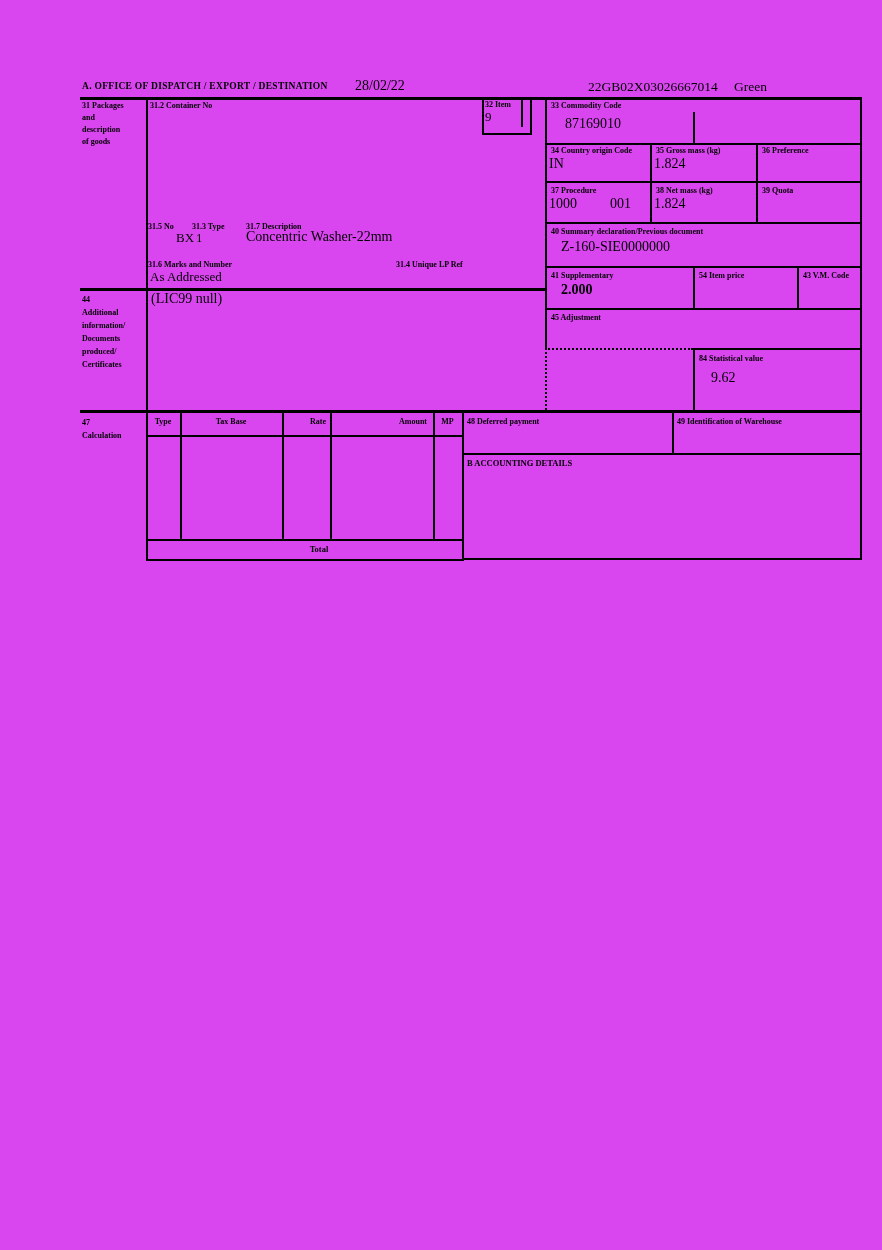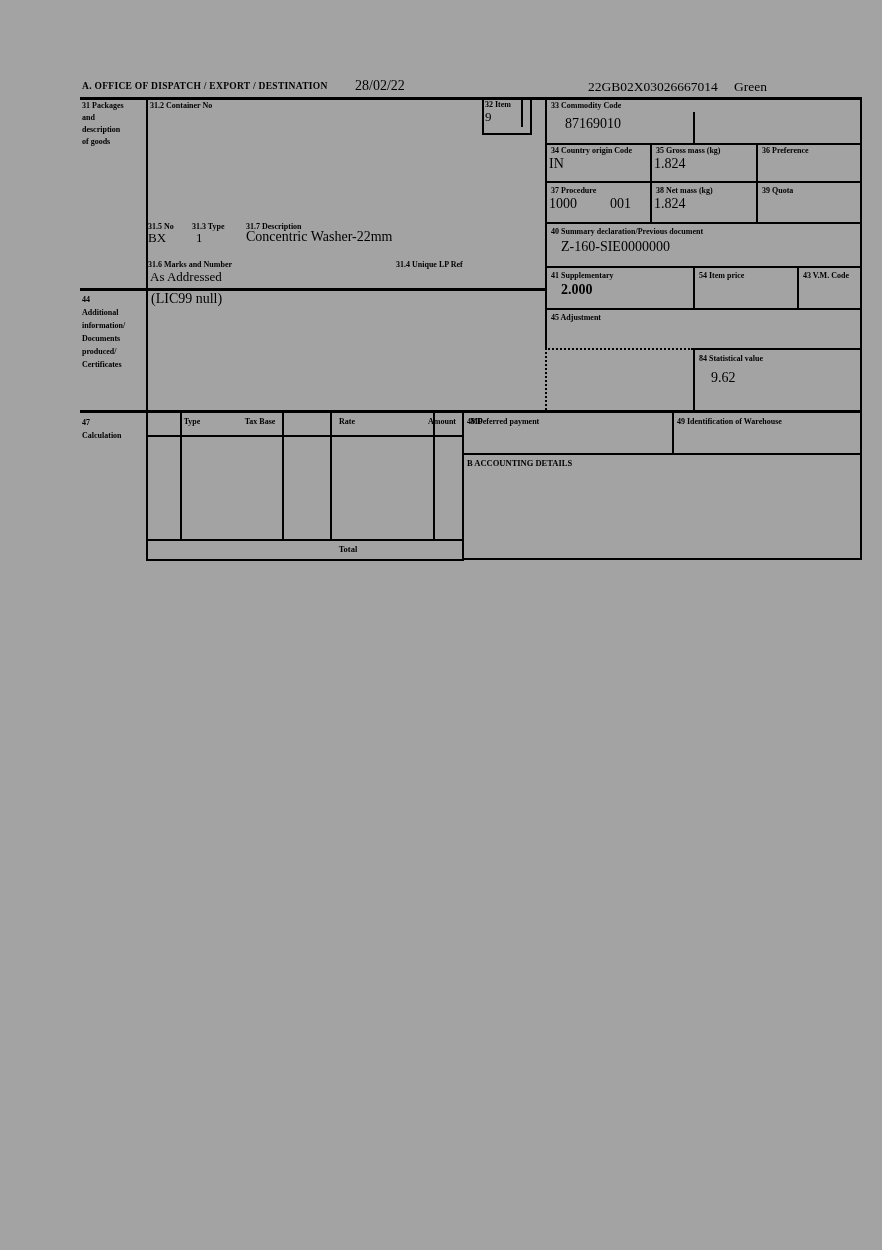--- a/index.html
+++ b/index.html
@@ -1,29 +1,29 @@
 <!DOCTYPE html>
 <html><head>
 <meta charset="utf-8">
 <style>
   html,body{margin:0;padding:0;background:#fff;}
-  #page{position:relative;width:882px;height:1250px;background:#a3a3a3;overflow:hidden;
+  #page{position:relative;width:882px;height:1250px;background:#d946ef;overflow:hidden;
         font-family:"Liberation Serif","DejaVu Serif",serif;color:#000;}
   .hl{position:absolute;height:2px;background:#000;}
   .vl{position:absolute;width:2px;background:#000;}
   .heavy{height:3px;}
   .dh{position:absolute;height:0;border-top:2px dotted #000;background:none;}
   .dv{position:absolute;width:0;border-left:2px dotted #000;background:none;}
   .lbl{position:absolute;font-weight:bold;font-size:8px;white-space:nowrap;line-height:9px;}
   .lblblock{position:absolute;font-weight:bold;font-size:8px;line-height:12px;white-space:nowrap;}
   .val{position:absolute;font-size:13px;white-space:nowrap;line-height:14px;}
   .big{font-size:14px;}
   .hdr{position:absolute;font-weight:bold;font-size:9.5px;letter-spacing:0.3px;white-space:nowrap;}
   .hval{position:absolute;font-size:14px;white-space:nowrap;}
-  .th{position:absolute;font-weight:bold;font-size:8px;line-height:9px;padding-left:29px;}
+  .th{position:absolute;font-weight:bold;font-size:8px;line-height:9px;}
   .tc{text-align:center;}
   .tr{text-align:right;}
 </style>
 </head>
 <body>
 
 <div id="page">
 
   <div class="hdr" style="left:82px;top:81px;">A.  OFFICE OF DISPATCH / EXPORT / DESTINATION</div>
   <div class="hval" style="left:355px;top:78px;">28/02/22</div>
@@ -100,21 +100,21 @@
   <div class="val big" style="left:561px;top:240px;">Z-160-SIE0000000</div>
 
   <div class="lbl" style="left:551px;top:271px;">41 Supplementary</div>
   <div class="val big" style="left:561px;top:283px;font-weight:bold;">2.000</div>
   <div class="lbl" style="left:699px;top:271px;">54 Item price</div>
   <div class="lbl" style="left:803px;top:271px;">43 V.M. Code</div>
 
   <div class="lbl" style="left:148px;top:222px;">31.5 No</div>
   <div class="lbl" style="left:192px;top:222px;">31.3 Type</div>
   <div class="lbl" style="left:246px;top:222px;">31.7 Description</div>
-  <div class="val" style="left:148px;top:231px;">BX</div>
+  <div class="val" style="left:148px;top:231px;padding-left:28px;">BX</div>
   <div class="val" style="left:196px;top:231px;">1</div>
   <div class="val big" style="left:246px;top:230px;">Concentric Washer-22mm</div>
 
   <div class="lbl" style="left:148px;top:260px;">31.6 Marks and Number</div>
   <div class="lbl" style="left:396px;top:260px;">31.4 Unique LP Ref</div>
   <div class="val" style="left:150px;top:270px;">As Addressed</div>
 
   <div class="lblblock" style="left:82px;top:293px;line-height:13px;">
     <div>44</div>
     <div>Additional</div>

